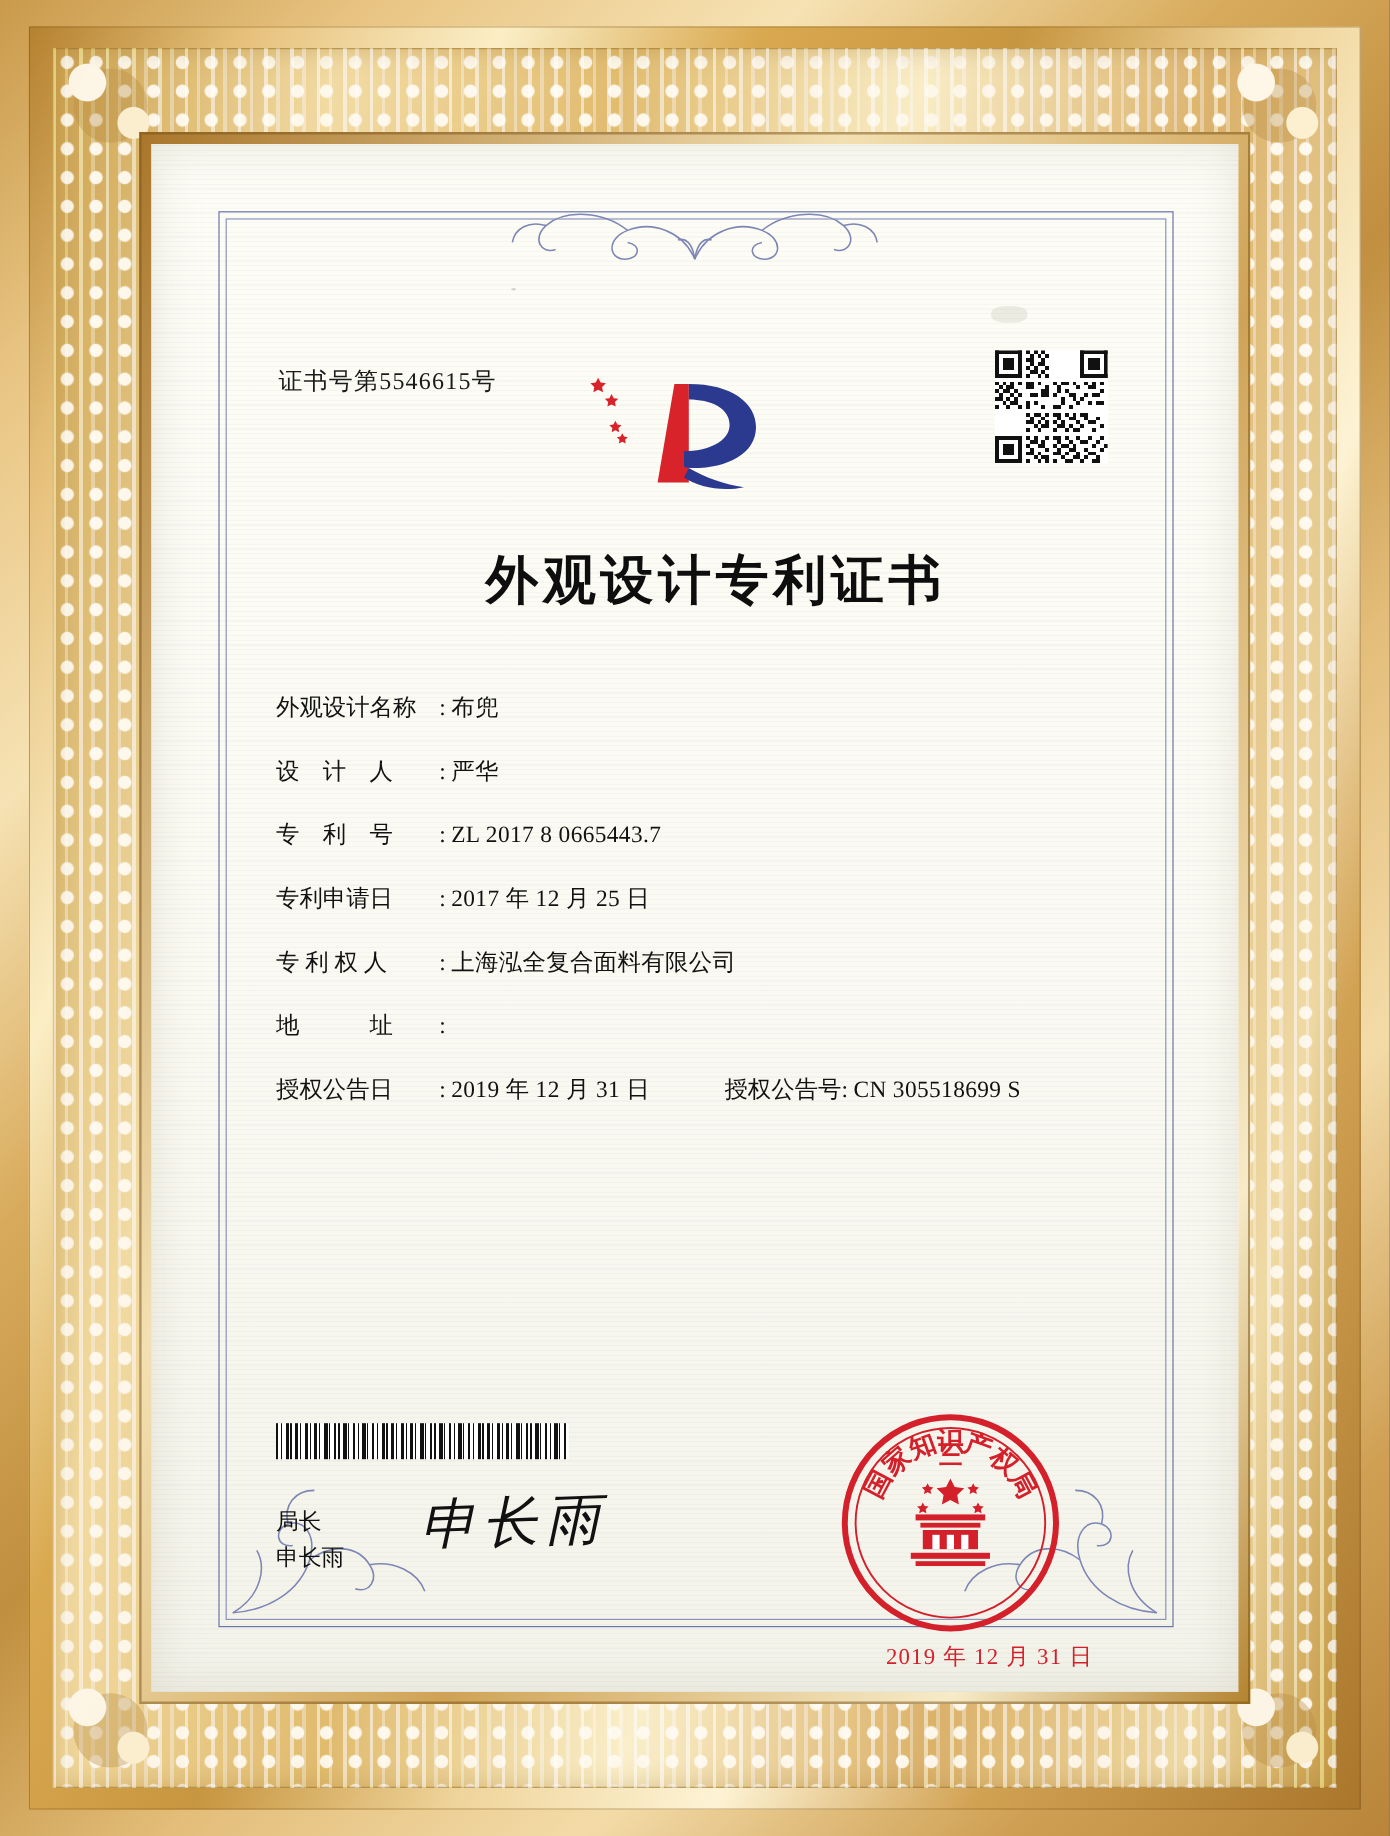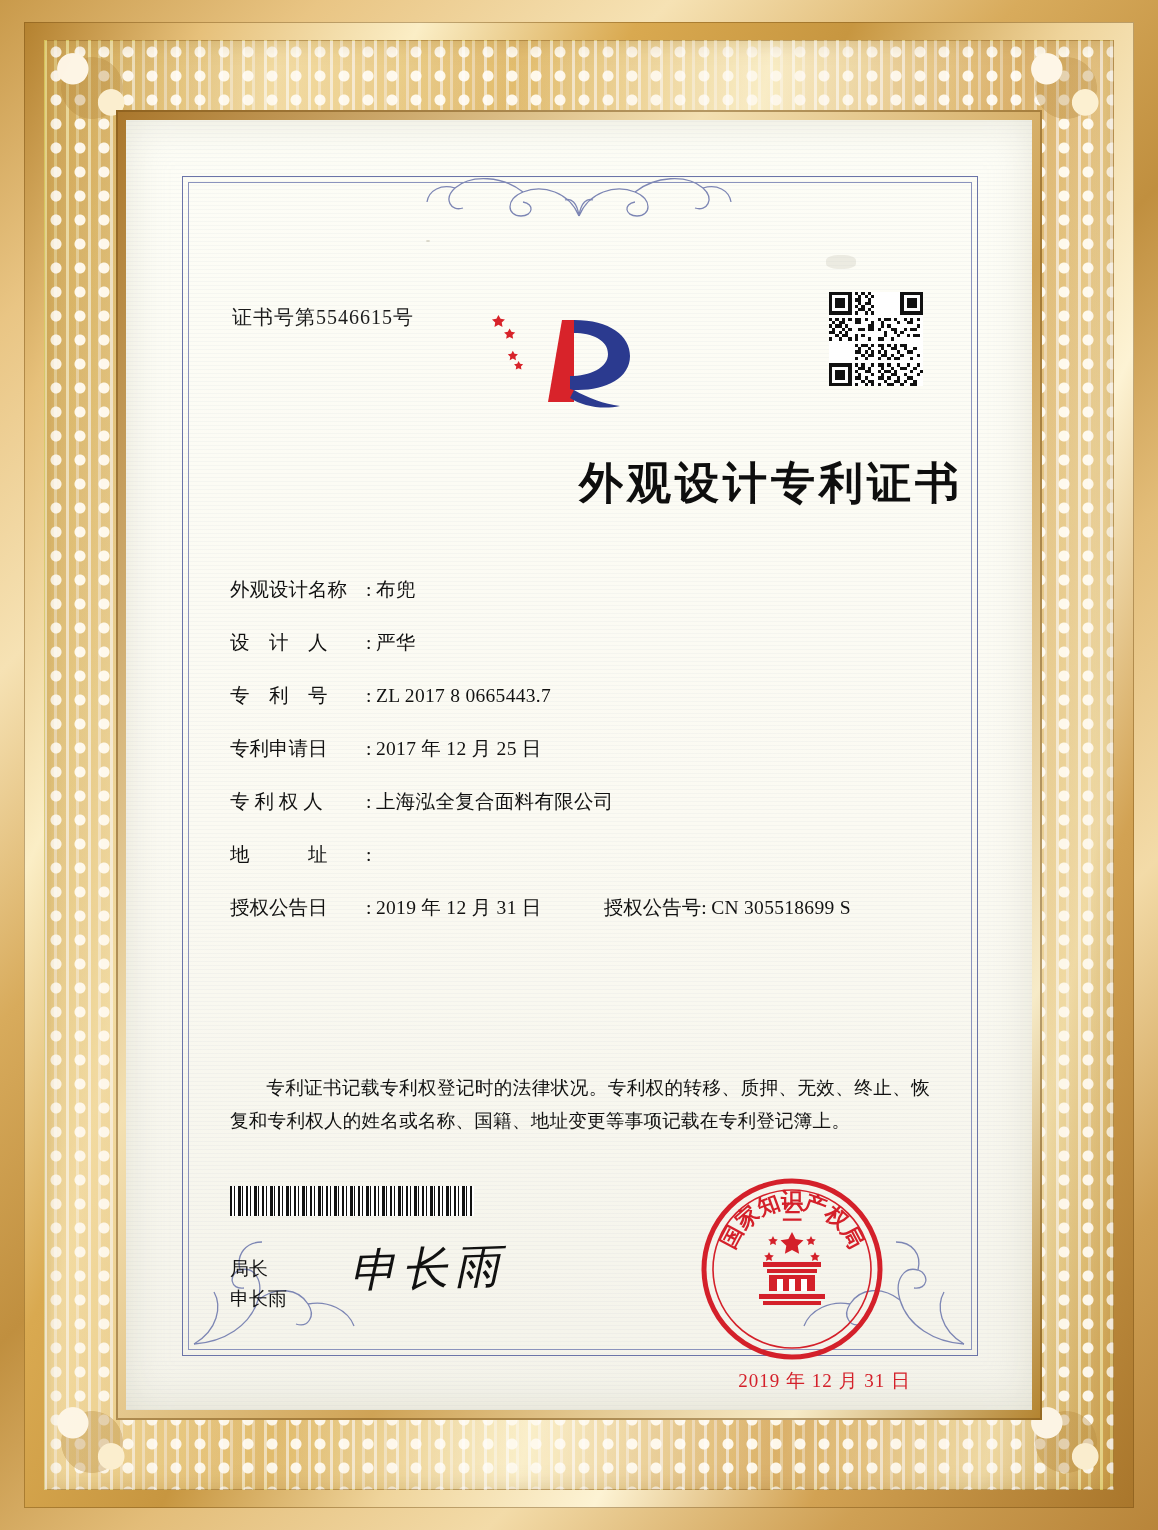--- a/index.html
+++ b/index.html
@@ -135,21 +135,21 @@
     position: absolute;
     left: 50%;
     transform: translateX(-50%);
     top: 130px;
     width: 190px; height: 110px;
   }
   .title {
     position: absolute;
     left: 0; right: 0;
     top: 278px;
-    text-align: right;
+    text-align: center;
     font-size: 44px;
     letter-spacing: 4px;
     color: #0e0e0e;
     font-weight: 700;
     font-family: "Liberation Serif", serif;
     margin-left: 48px;
   }
 
   .fields {
     position: absolute;
@@ -517,21 +517,20 @@
         <span class="f-label">授权公告日</span>
         <span class="f-colon">:</span>
         <span class="f-value">2019 年 12 月 31 日</span>
         <span class="grant-gap"></span>
         <span>授权公告号</span>
         <span class="f-colon">:</span>
         <span class="f-value">CN 305518699 S</span>
       </div>
     </div>
 
-    <div class="para p2"><span class="indent"></span><span>专利证书记载专利权登记时的法律状况。专利权的转移、质押、无效、终止、恢复和专利权人的姓名或名称、国籍、地址变更等事项记载在专利登记簿上。</span></div>
 
     <div class="barcode"></div>
 
     <div class="sig-block">
       <div>局长</div>
       <div>申长雨</div>
     </div>
     <div class="sig-hand">申长雨</div>
 
     <svg class="seal" viewBox="0 0 186 186">

